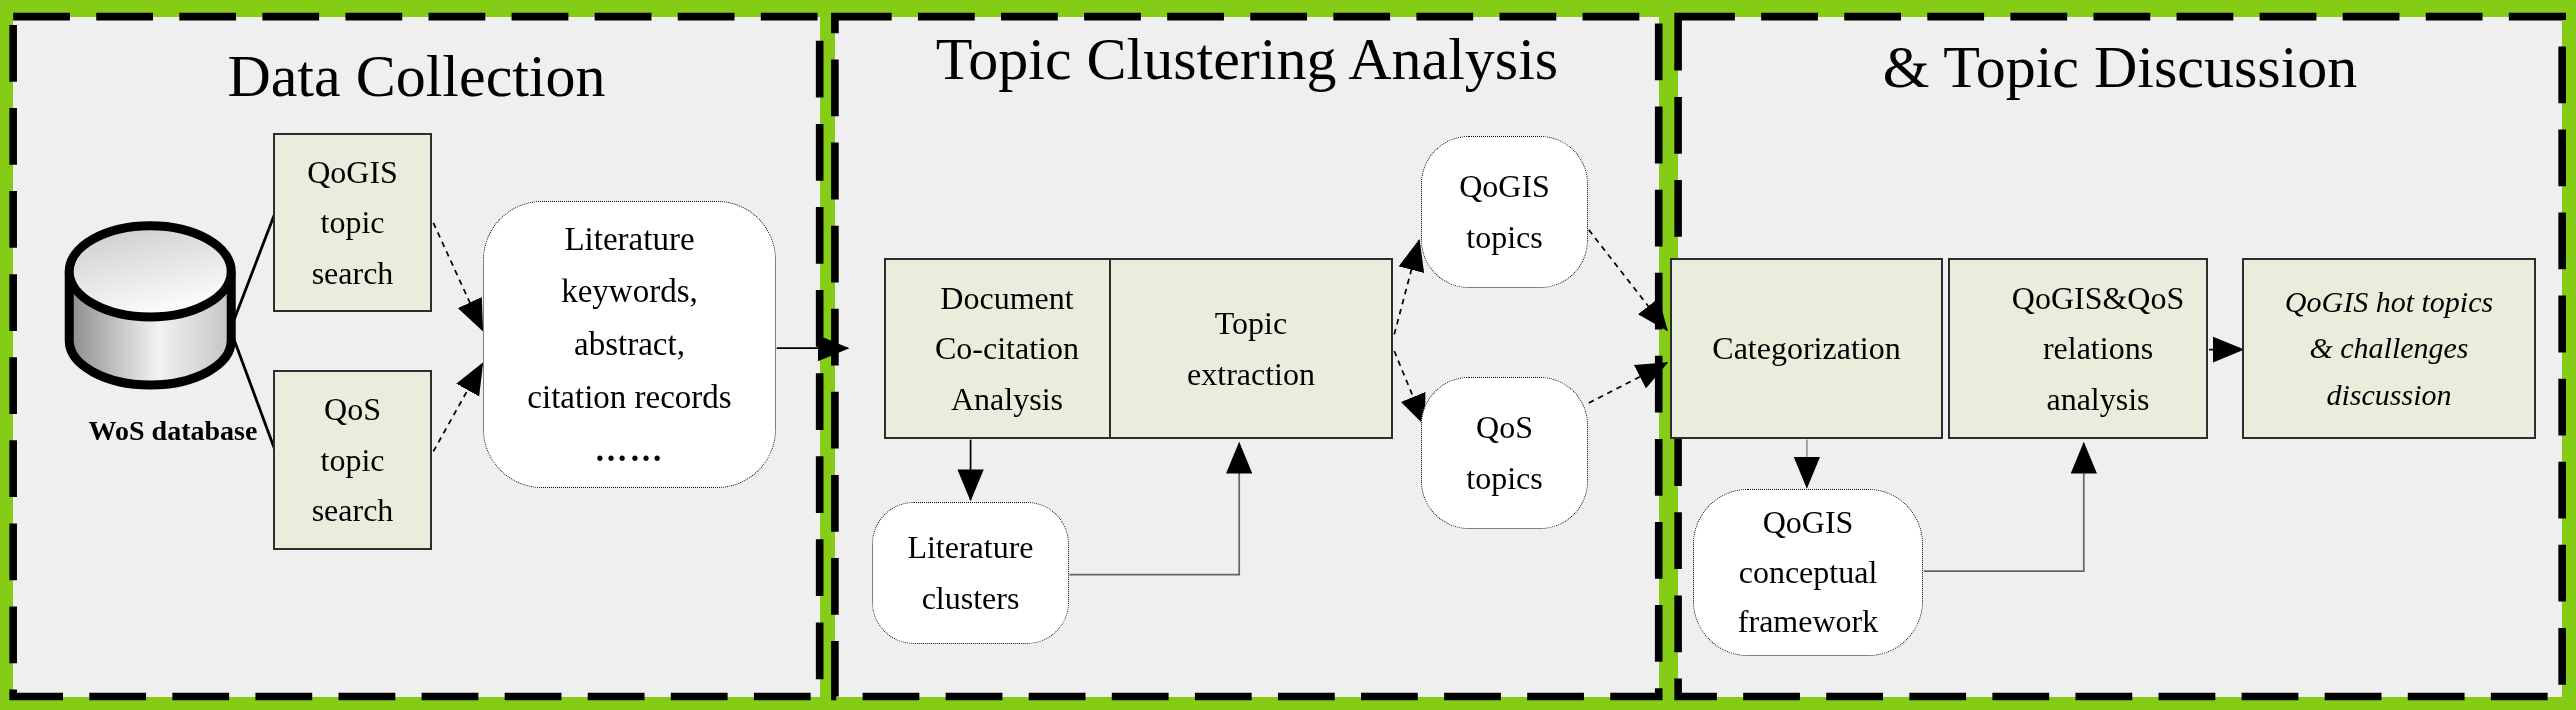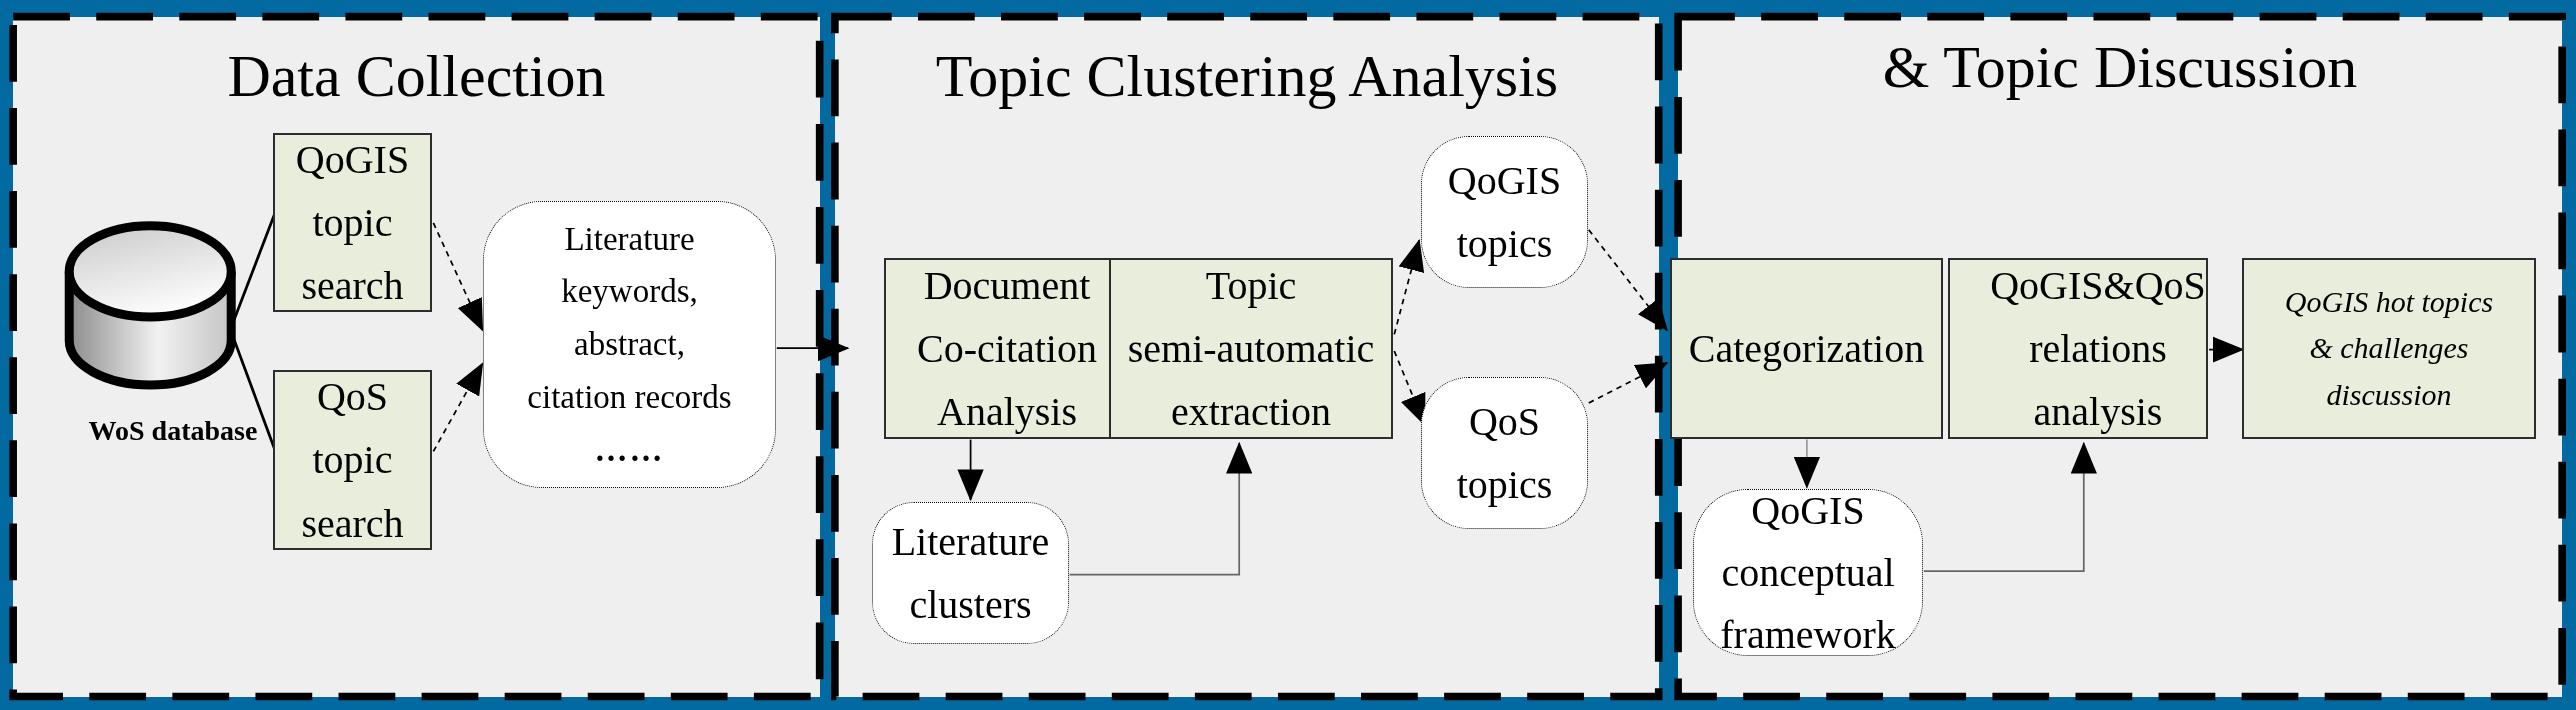--- a/index.html
+++ b/index.html
@@ -1,28 +1,28 @@
 <!DOCTYPE html>
 <html style="font-size:11px"><head>
 <meta charset="utf-8">
 <style>
   html,body{margin:0;padding:0;background:#ffffff;}
-  .canvas{position:relative;width:2576px;height:711px;background:#0369a1;overflow:hidden;
+  .canvas{position:relative;width:2576px;height:711px;background:#84cc16;overflow:hidden;
           font-family:"Liberation Serif","DejaVu Serif",serif;color:#000;}
   .panel{position:absolute;background:#efefef;}
   #panel-1{left:13px;top:16.6px;width:807px;height:680px;}
   #panel-2{left:835px;top:16.6px;width:824px;height:680px;}
   #panel-3{left:1678px;top:16.6px;width:884px;height:680px;}
   svg.overlay{position:absolute;left:0;top:0;z-index:3;pointer-events:none;}
   .ptitle{position:absolute;z-index:4;text-align:center;font-size:60px;line-height:1.1;}
   #title-1{left:13px;top:43px;width:807px;}
-  #title-2{left:835px;top:43px;width:824px;text-align:center;}
+  #title-2{left:835px;top:26px;width:824px;text-align:center;}
   #title-3{left:1678px;top:28px;width:884px;line-height:1.3;}
   .box{position:absolute;z-index:4;display:flex;flex-direction:column;justify-content:center;
-       align-items:center;text-align:center;font-size:40px;line-height:1.58;box-sizing:border-box;}
+       align-items:center;text-align:center;font-size:32px;line-height:1.58;box-sizing:border-box;}
   .green{background:#e8eedb;border:2.1px solid #2d2d2d;}
   .roundw{background:#ffffff;border:1.7px dotted #000;}
   #qogis-search{left:273px;top:133px;width:159px;height:179px;}
   #qos-search{left:273px;top:370px;width:159px;height:180px;}
   #lit-record{left:483px;top:201px;width:293px;height:287px;border-radius:59px;font-size:33px;line-height:1.6;}
   #doc-box{left:848px;top:258px;width:246px;height:181px;margin-left:36px;}
   #topic-box{left:1109px;top:258px;width:284px;height:181px;}
   #qogis-topics{left:1421px;top:136px;width:167px;height:152px;border-radius:48px;}
   #qos-topics{left:1421px;top:377px;width:167px;height:152px;border-radius:48px;}
   #lit-clusters{left:872px;top:502px;width:197px;height:142px;border-radius:42px;}
@@ -117,21 +117,20 @@
   </div>
 
   <div class="box green" id="doc-box">
     <span class="ln">Document</span>
     <span class="ln">Co-citation</span>
     <span class="ln">Analysis</span>
   </div>
 
   <div class="box green" id="topic-box">
     <span class="ln">Topic</span>
-    <span class="ln">semi-automatic</span>
     <span class="ln">extraction</span>
   </div>
 
   <div class="box roundw" id="qogis-topics">
     <span class="ln">QoGIS</span>
     <span class="ln">topics</span>
   </div>
 
   <div class="box roundw" id="qos-topics">
     <span class="ln">QoS</span>

